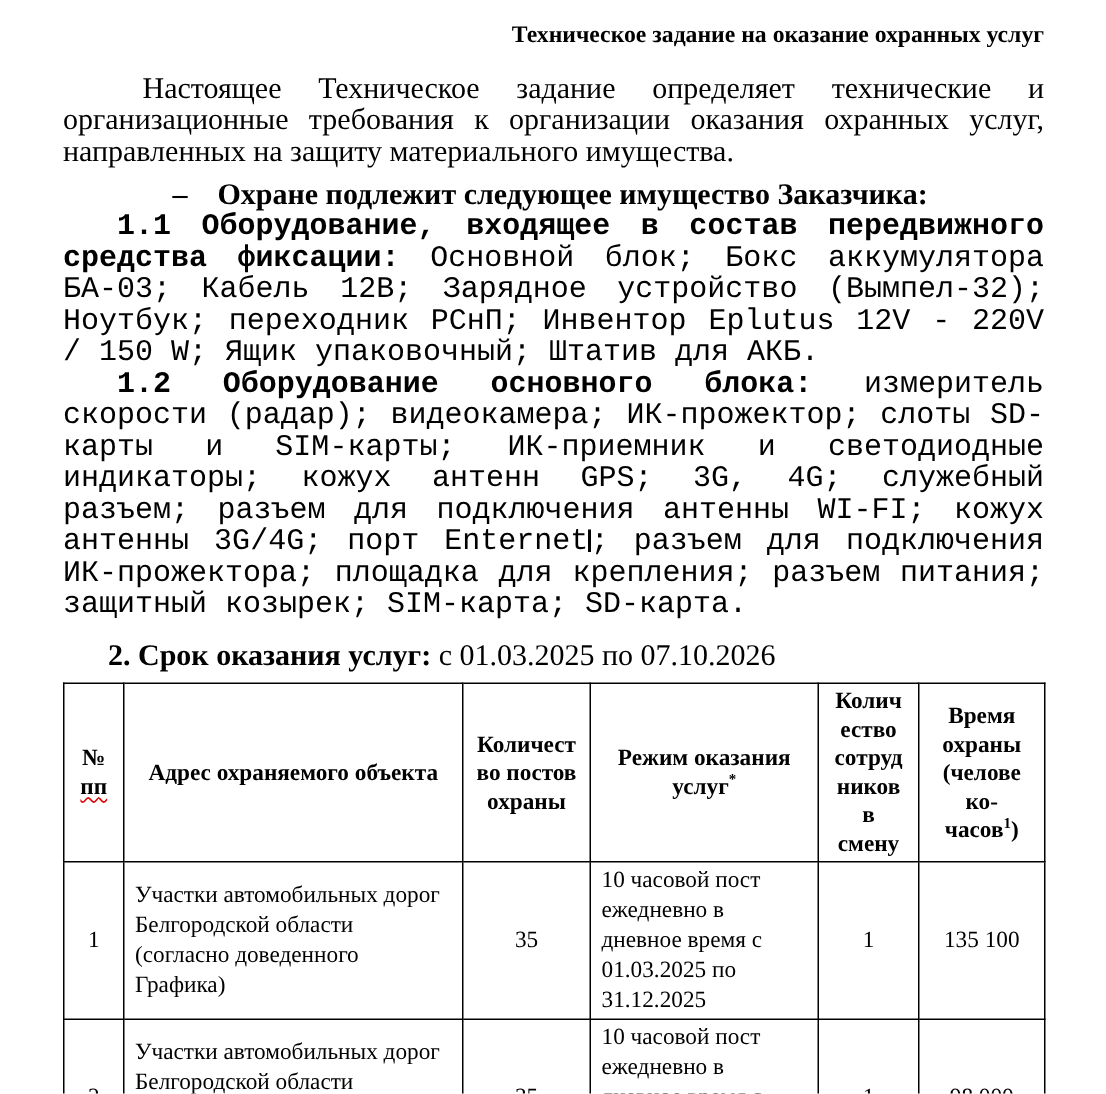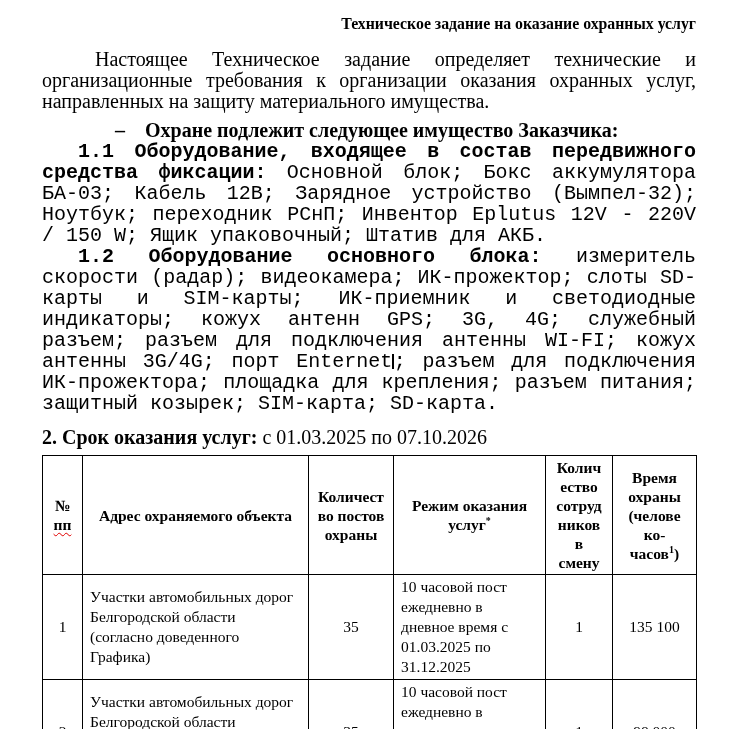--- a/index.html
+++ b/index.html
@@ -15,21 +15,21 @@
   b { font-weight:bold; }
 
   .title { text-align:right; font-weight:bold; font-size:15.8px; margin-bottom:15px; }
   .justify { text-align:justify; }
   .indent { text-indent:53px; }
   .indent-sm { text-indent:36px;font-family:Liberation Mono, monospace; }
 
   .bullet { padding-left:73px; font-weight:bold; margin-top:8px; }
   .bullet .marker { display:inline-block; width:30px; font-weight:bold; }
 
-  .sec2 { margin-top:13px; }
+  .sec2 { margin-top:13px;margin-left:30px; }
   .sec3 { margin-top:21px; }
 
   .caret { display:inline-block; width:1.5px; height:15px; background:#000; vertical-align:-2px; }
 
   table { border-collapse:collapse; table-layout:fixed; width:654px; margin-top:7px; }
   th, td { border:1.5px solid #000; padding:2px 3px; font-size:15.5px; }
   th { font-weight:bold; text-align:center; vertical-align:middle; line-height:19px; }
   td { vertical-align:middle; line-height:20px; }
   .pre { white-space:pre-line; }
   .center { text-align:center; }

